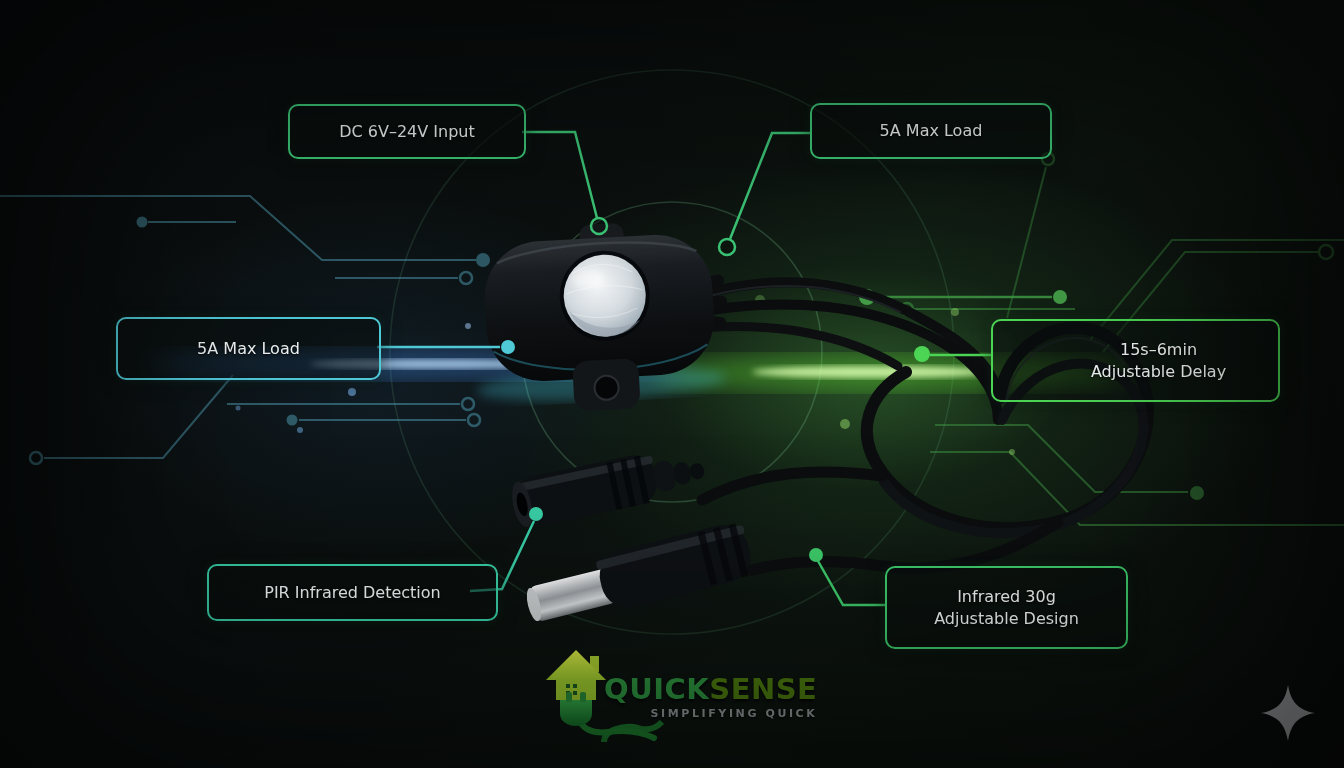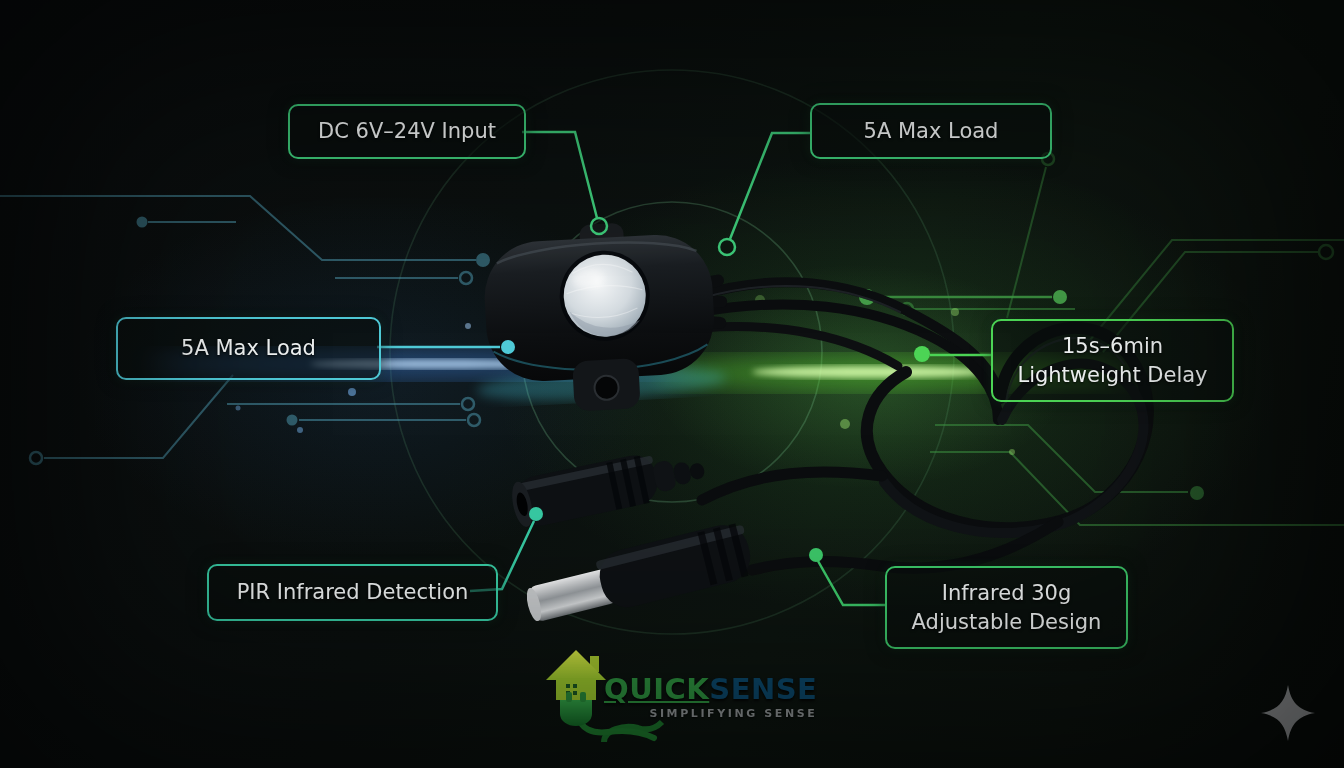--- a/index.html
+++ b/index.html
@@ -12,38 +12,38 @@
   .haze-green{background:radial-gradient(ellipse 560px 330px at 66% 50%,rgba(72,165,70,0.20),transparent 70%);}
   .haze-green2{background:radial-gradient(ellipse 300px 160px at 64% 49%,rgba(110,220,90,0.18),transparent 70%);}
   .haze-blue{background:radial-gradient(ellipse 430px 260px at 28% 49%,rgba(45,95,150,0.16),transparent 70%);}
   .vignette{position:absolute;inset:0;box-shadow:inset 0 0 220px 70px rgba(0,0,0,0.62);pointer-events:none;z-index:6;}
   svg.scene{position:absolute;left:0;top:0;z-index:1;}
 
   .callout{
     position:absolute;z-index:4;border:2px solid #3dc878;border-radius:10px;
     background:rgba(10,15,13,0.55);color:#eef1f1;
     display:flex;flex-direction:column;align-items:center;justify-content:center;
-    font-size:21px;line-height:1.35;text-align:center;
+    font-size:16px;line-height:1.35;text-align:center;
     box-shadow:0 0 18px rgba(0,0,0,0.5),0 0 12px rgba(80,220,140,0.12);
     text-shadow:0 1px 3px rgba(0,0,0,0.8);
   }
   .co-dc{left:288px;top:104px;width:234px;height:51px;}
   .co-load-top{left:810px;top:103px;width:238px;height:52px;}
   .co-load-left{left:116px;top:317px;width:261px;height:59px;}
   .co-delay{left:991px;top:319px;width:239px;height:79px;}
   .co-pir{left:183px;top:564px;width:287px;height:53px;margin-left:24px;}
   .co-compact{left:885px;top:566px;width:239px;height:79px;}
 
   .brand{position:absolute;left:546px;top:648px;width:300px;height:100px;z-index:5;display:flex;align-items:flex-start;}
   .brand-icon{width:120px;height:96px;flex:0 0 auto;margin-right:-62px;}
   .brand-text{padding-top:24px;}
   .brand-name{font-weight:bold;font-size:29px;letter-spacing:0.5px;white-space:nowrap;
     text-shadow:0 2px 3px rgba(0,0,0,0.75);}
-  .brand-word1{color:#2e9440;text-decoration:underline;}
-  .brand-word2{color:#0c4a6e;}
+  .brand-word1{color:#2e9440;}
+  .brand-word2{color:#4d7c0f;}
   .brand-tagline{font-size:11px;font-weight:bold;color:#969c9d;letter-spacing:2.6px;text-align:right;margin-top:1px;
     text-shadow:0 1px 2px rgba(0,0,0,0.8);}
   .sparkle{position:absolute;left:1256px;top:682px;z-index:5;}
 </style>
 </head>
 <body>
 
 <div class="haze haze-blue"></div>
 <div class="haze haze-green"></div>
 <div class="haze haze-green2"></div>
@@ -228,23 +228,23 @@
 </div>
 
 <div class="callout co-load-top" style="border-color: rgb(61, 200, 120);">
   <span>5A Max Load</span>
 </div>
 
 <div class="callout co-load-left" style="border-color: rgb(79, 201, 214);">
   <span>5A Max Load</span>
 </div>
 
-<div class="callout co-delay" style="border-color: rgb(76, 212, 85);">
+<div class="callout co-delay" style="border-color: rgb(76, 212, 85); padding-left: 46px;">
   <span>15s–6min</span>
-  <span>Lightweight Delay</span>
+  <span>Adjustable Delay</span>
 </div>
 
 <div class="callout co-pir" style="border-color: rgb(56, 203, 164);">
   <span>PIR Infrared Detection</span>
 </div>
 
 <div class="callout co-compact" style="border-color: rgb(61, 201, 106);">
   <span>Infrared 30g</span>
   <span>Adjustable Design</span>
 </div>
@@ -273,21 +273,21 @@
         <rect x="27" y="43" width="4" height="4"></rect>
     </g>
     <path d="M14,52 h32 v14 a16,12 0 0 1 -32,0 z" fill="url(#plugG)"></path>
     <rect x="20" y="44" width="6" height="10" rx="2" fill="#2a8f3c"></rect>
     <rect x="34" y="44" width="6" height="10" rx="2" fill="#2a8f3c"></rect>
   </svg>
   <div class="brand-text">
     <div class="brand-name">
       <span class="brand-word1">QUICK</span><span class="brand-word2">SENSE</span>
     </div>
-    <div class="brand-tagline">SIMPLIFYING SENSE</div>
+    <div class="brand-tagline">SIMPLIFYING QUICK</div>
   </div>
 </div>
 
 <svg class="sparkle" width="64" height="62" viewBox="-32 -31 64 62">
   <path d="M0,-28 C3,-11 10,-3 27,0 C10,3 3,11 0,28 C-3,11 -10,3 -27,0 C-10,-3 -3,-11 0,-28 Z" fill="#b6babc" opacity="0.88"></path>
 </svg>
 
 <div class="vignette"></div>
 
 </body></html>

